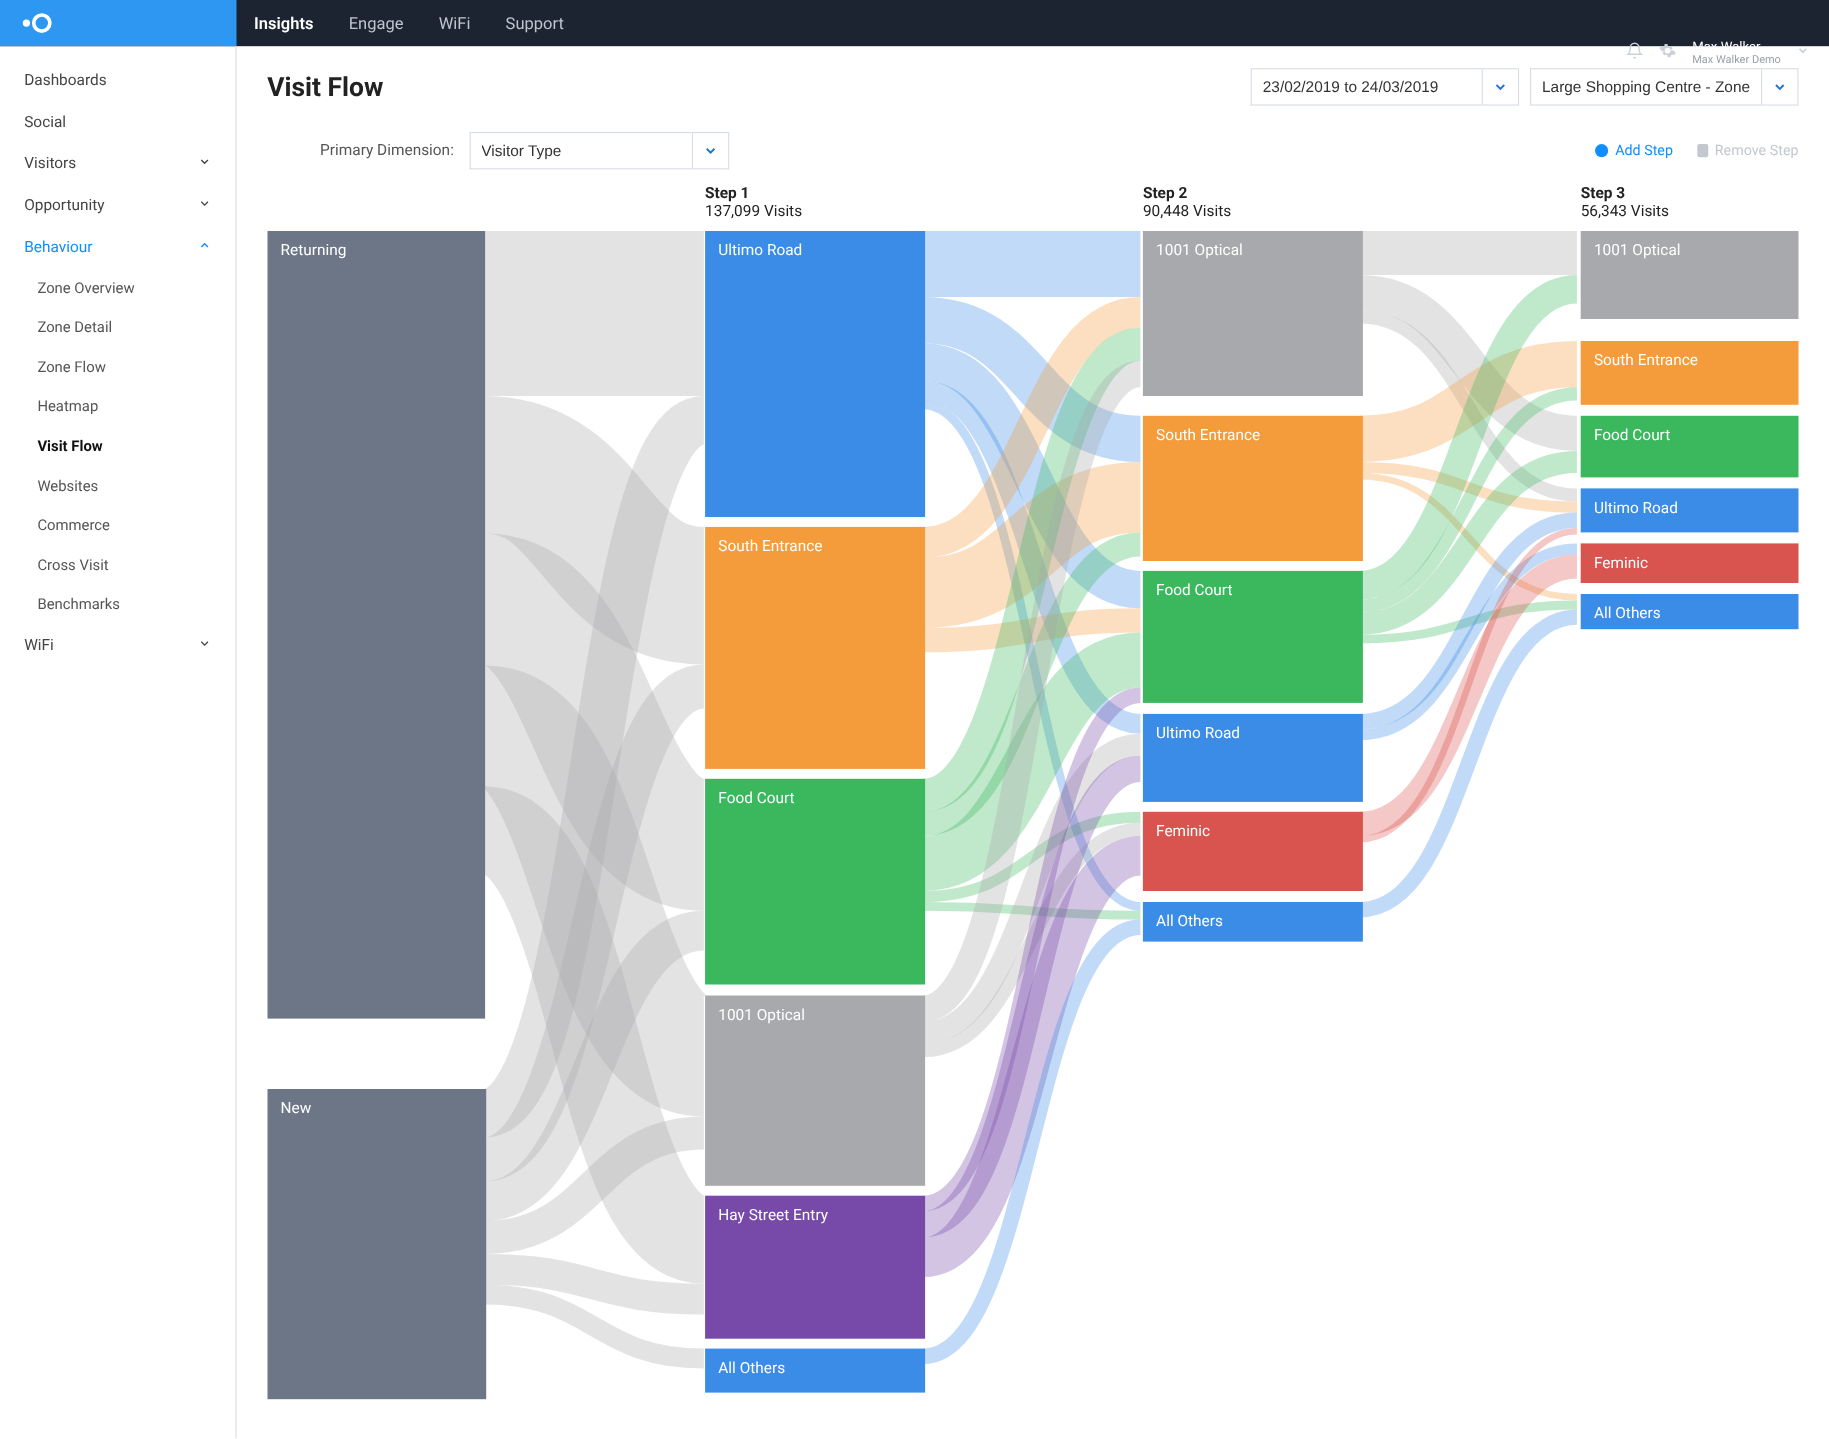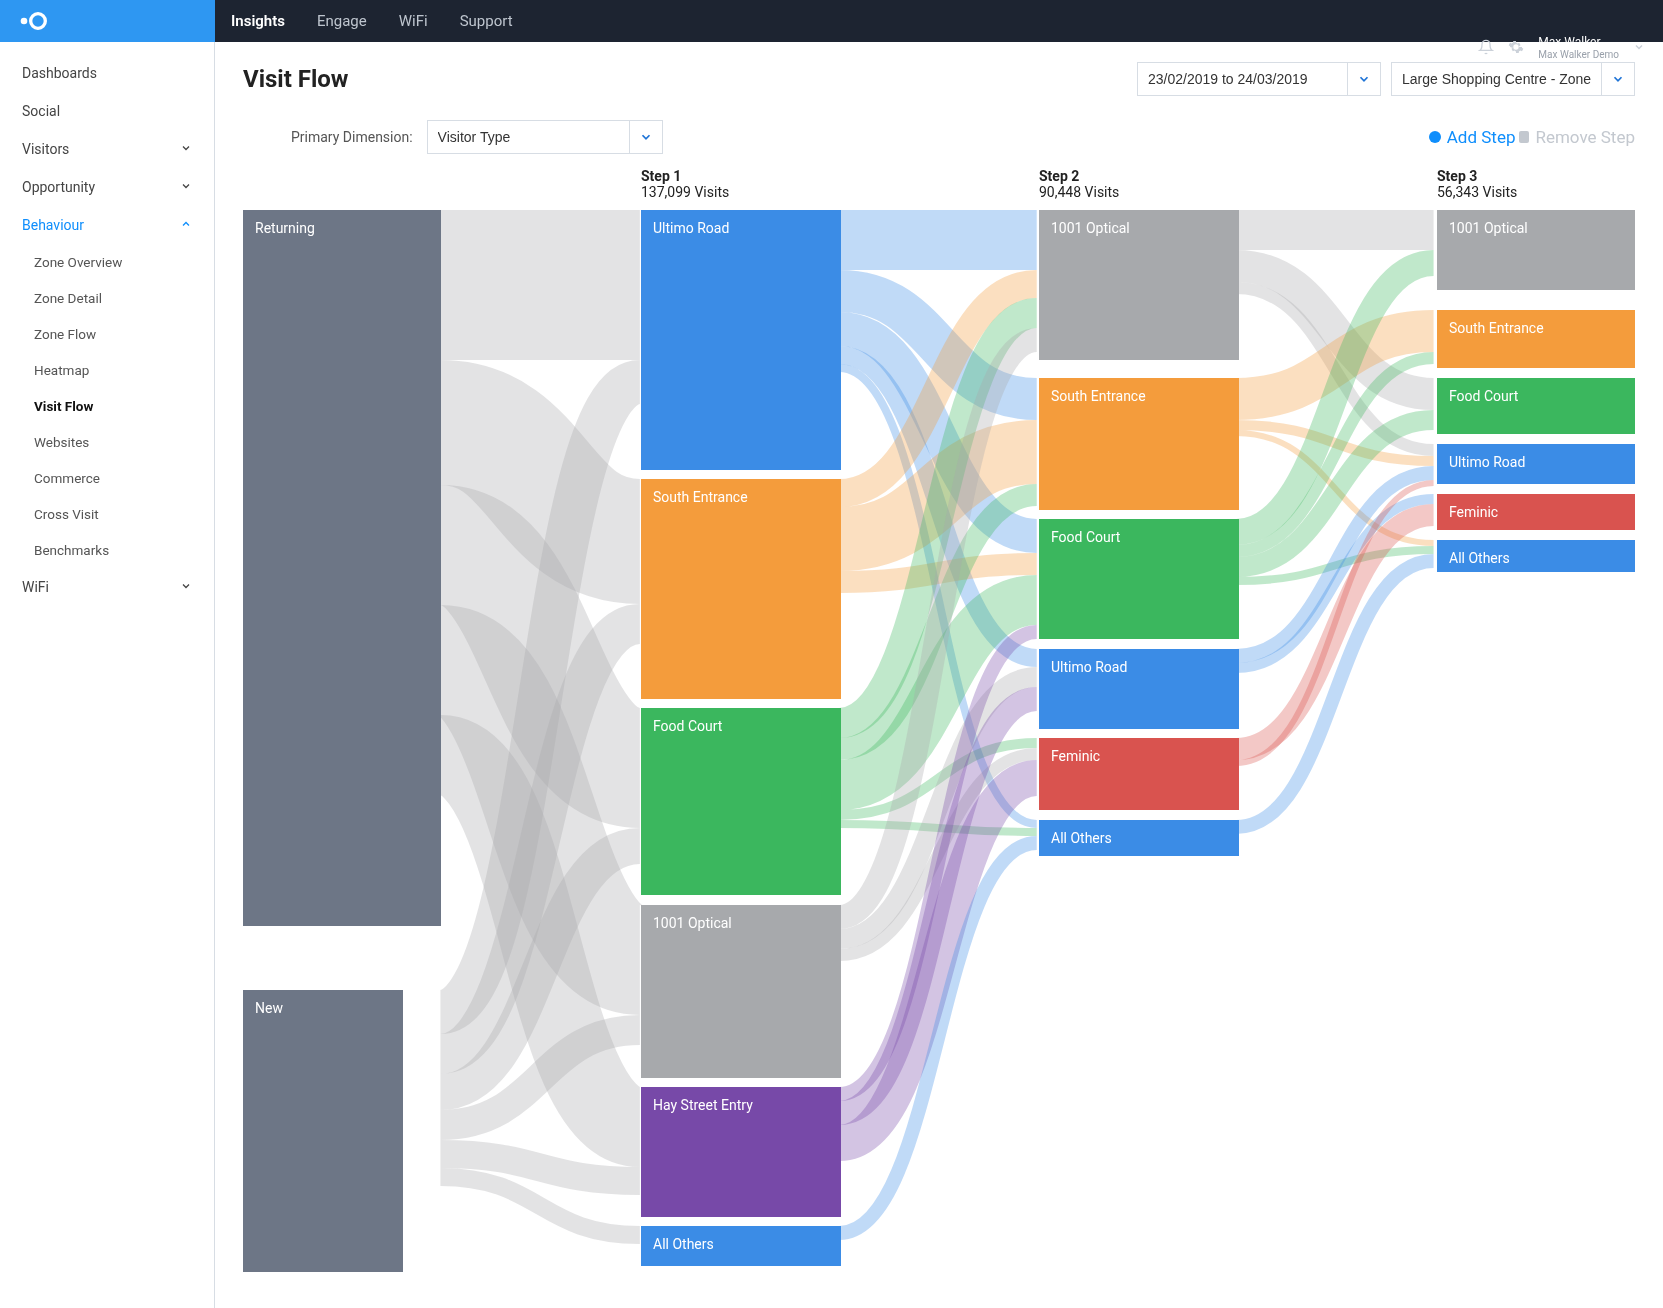--- a/index.html
+++ b/index.html
@@ -40,21 +40,21 @@
   
   .main{flex:1;padding:20px 28px 28px 28px;min-width:0;}
   .titlebar{display:flex;align-items:center;margin-bottom:24px;}
   .pagetitle{font-size:24px;font-weight:700;color:#222;}
   .titlebar .sel{margin-left:auto;}
   .dropdown{display:flex;align-items:center;}
   .dropdown input{border:1px solid var(--border);border-right:none;height:34px;padding:0 10px;font-size:14px;color:#333;background:#fff;min-width:210px;}
   .dropdown .btn{border:1px solid var(--border);height:34px;width:34px;display:flex;align-items:center;justify-content:center;color:#1f74d6;cursor:pointer;}
   .controls{display:flex;align-items:center;gap:14px;margin-bottom:14px;margin-left:48px;}
   .lbl{color:#555;}
-  .actions{margin-left:auto;display:flex;align-items:center;gap:4px;font-size:17px;}
+  .actions{margin-left:auto;display:flex;align-items:center;gap:22px;font-size:13px;}
   .add{color:#0f8efc;display:flex;align-items:center;gap:6px;cursor:pointer;}
   .remove{color:#c3c8cf;display:flex;align-items:center;gap:6px;cursor:not-allowed;}
   .dot{width:12px;height:12px;border-radius:50%;background:#0f8efc;display:inline-block;}
   .sq{width:10px;height:12px;border-radius:2px;background:#c3c8cf;display:inline-block;}
   
   .sankey{position:relative;width:100%;}
   .stepheads{position:relative;height:42px;margin-top:12px;}
   .stephead{position:absolute;top:0;}
   .stephead .name{font-weight:700;font-size:14px;}
   .stephead .visits{font-size:14px;color:#222;}
@@ -249,21 +249,21 @@
             <path d="M 996 341 C 1095 341 1095 148 1194 148" stroke="#3bb75e" stroke-width="12" fill="none" opacity="0.32"></path>
             <path d="M 996 357 C 1095 357 1095 210 1194 210" stroke="#3bb75e" stroke-width="20" fill="none" opacity="0.32"></path>
             <path d="M 996 371 C 1095 371 1095 340 1194 340" stroke="#3bb75e" stroke-width="8" fill="none" opacity="0.32"></path>
             <path d="M 996 446 C 1095 446 1095 263 1194 263" stroke="#3b8ce6" stroke-width="14" fill="none" opacity="0.32"></path>
             <path d="M 996 458 C 1095 458 1095 289 1194 289" stroke="#3b8ce6" stroke-width="10" fill="none" opacity="0.32"></path>
             <path d="M 996 539 C 1095 539 1095 305 1194 305" stroke="#d9534f" stroke-width="22" fill="none" opacity="0.32"></path>
             <path d="M 996 553 C 1095 553 1095 273 1194 273" stroke="#d9534f" stroke-width="6" fill="none" opacity="0.32"></path>
             <path d="M 996 617 C 1095 617 1095 351 1194 351" stroke="#3b8ce6" stroke-width="14" fill="none" opacity="0.32"></path>
           </svg>
       <div class="node" style="background: var(--slate); left: 0px; top: 0px; width: 198px; height: 716px;">Returning</div>
-          <div class="node" style="background: var(--slate); left: 0px; top: 780px; width: 160px; height: 282px;">New</div>
+          <div class="node" style="background: var(--slate); left: 0px; top: 780px; width: 199px; height: 282px;">New</div>
           <div class="node" style="background: var(--blue); left: 398px; top: 0px; width: 200px; height: 260px;">Ultimo Road</div>
           <div class="node" style="background: var(--orange); left: 398px; top: 269px; width: 200px; height: 220px;">South Entrance</div>
           <div class="node" style="background: var(--green); left: 398px; top: 498px; width: 200px; height: 187px;">Food Court</div>
           <div class="node" style="background: var(--grey); left: 398px; top: 695px; width: 200px; height: 173px;">1001 Optical</div>
           <div class="node" style="background: var(--purple); left: 398px; top: 877px; width: 200px; height: 130px;">Hay Street Entry</div>
           <div class="node" style="background: var(--blue); left: 398px; top: 1016px; width: 200px; height: 40px;">All Others</div>
           <div class="node" style="background: var(--grey); left: 796px; top: 0px; width: 200px; height: 150px;">1001 Optical</div>
           <div class="node" style="background: var(--orange); left: 796px; top: 168px; width: 200px; height: 132px;">South Entrance</div>
           <div class="node" style="background: var(--green); left: 796px; top: 309px; width: 200px; height: 120px;">Food Court</div>
           <div class="node" style="background: var(--blue); left: 796px; top: 439px; width: 200px; height: 80px;">Ultimo Road</div>

